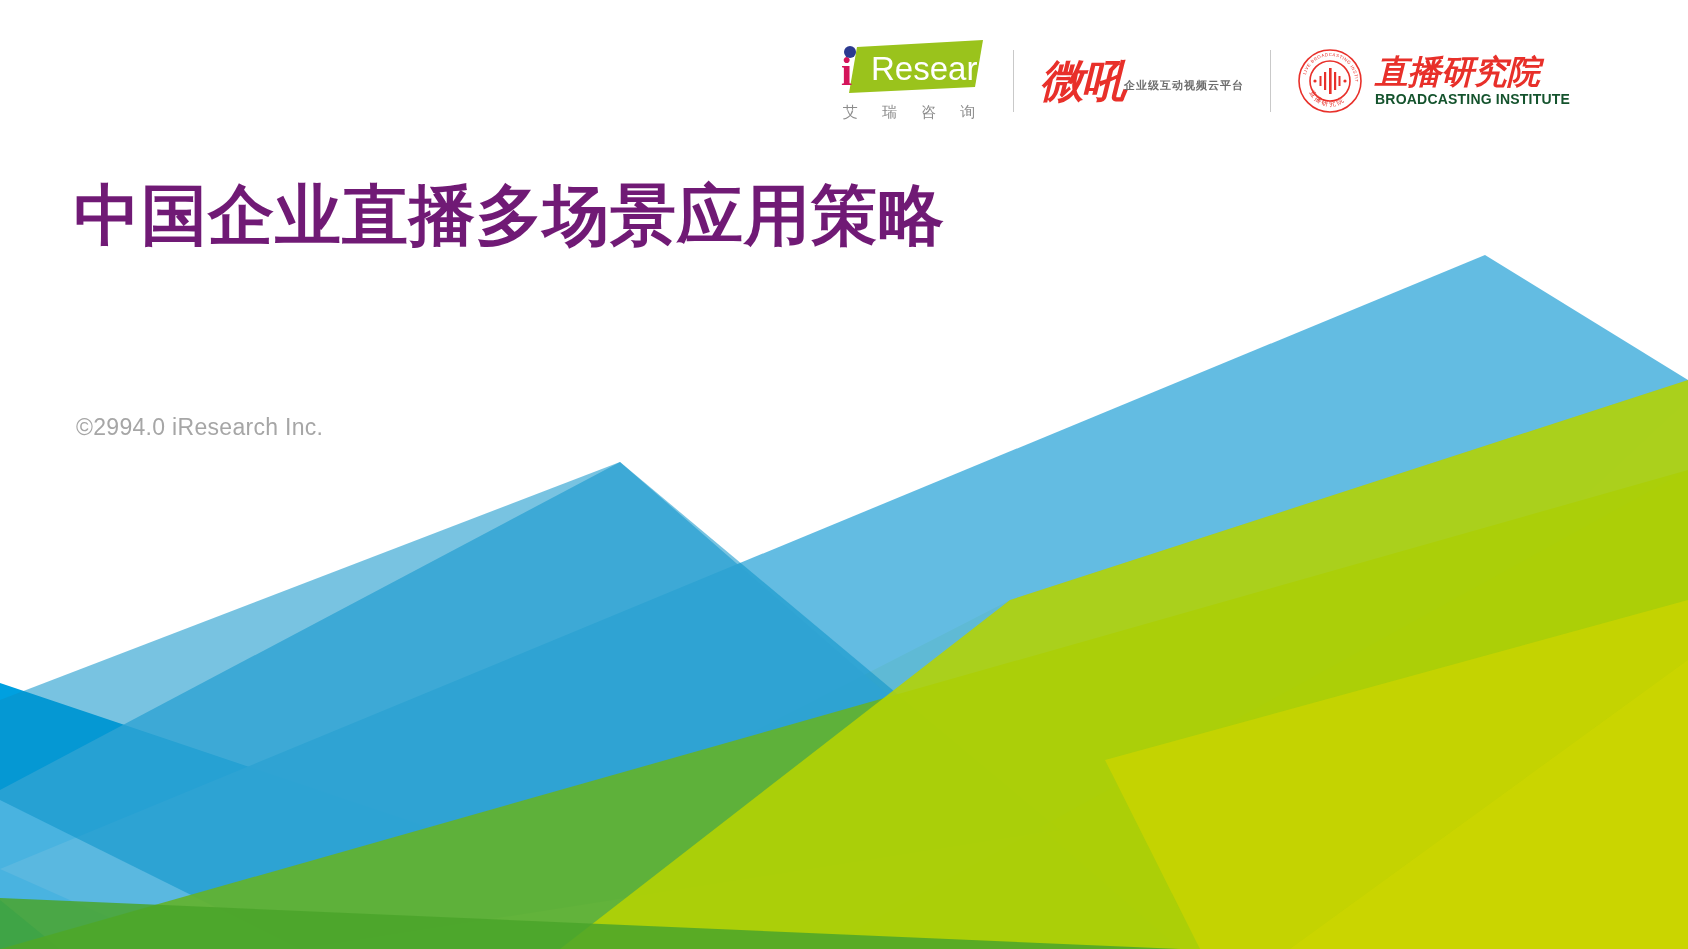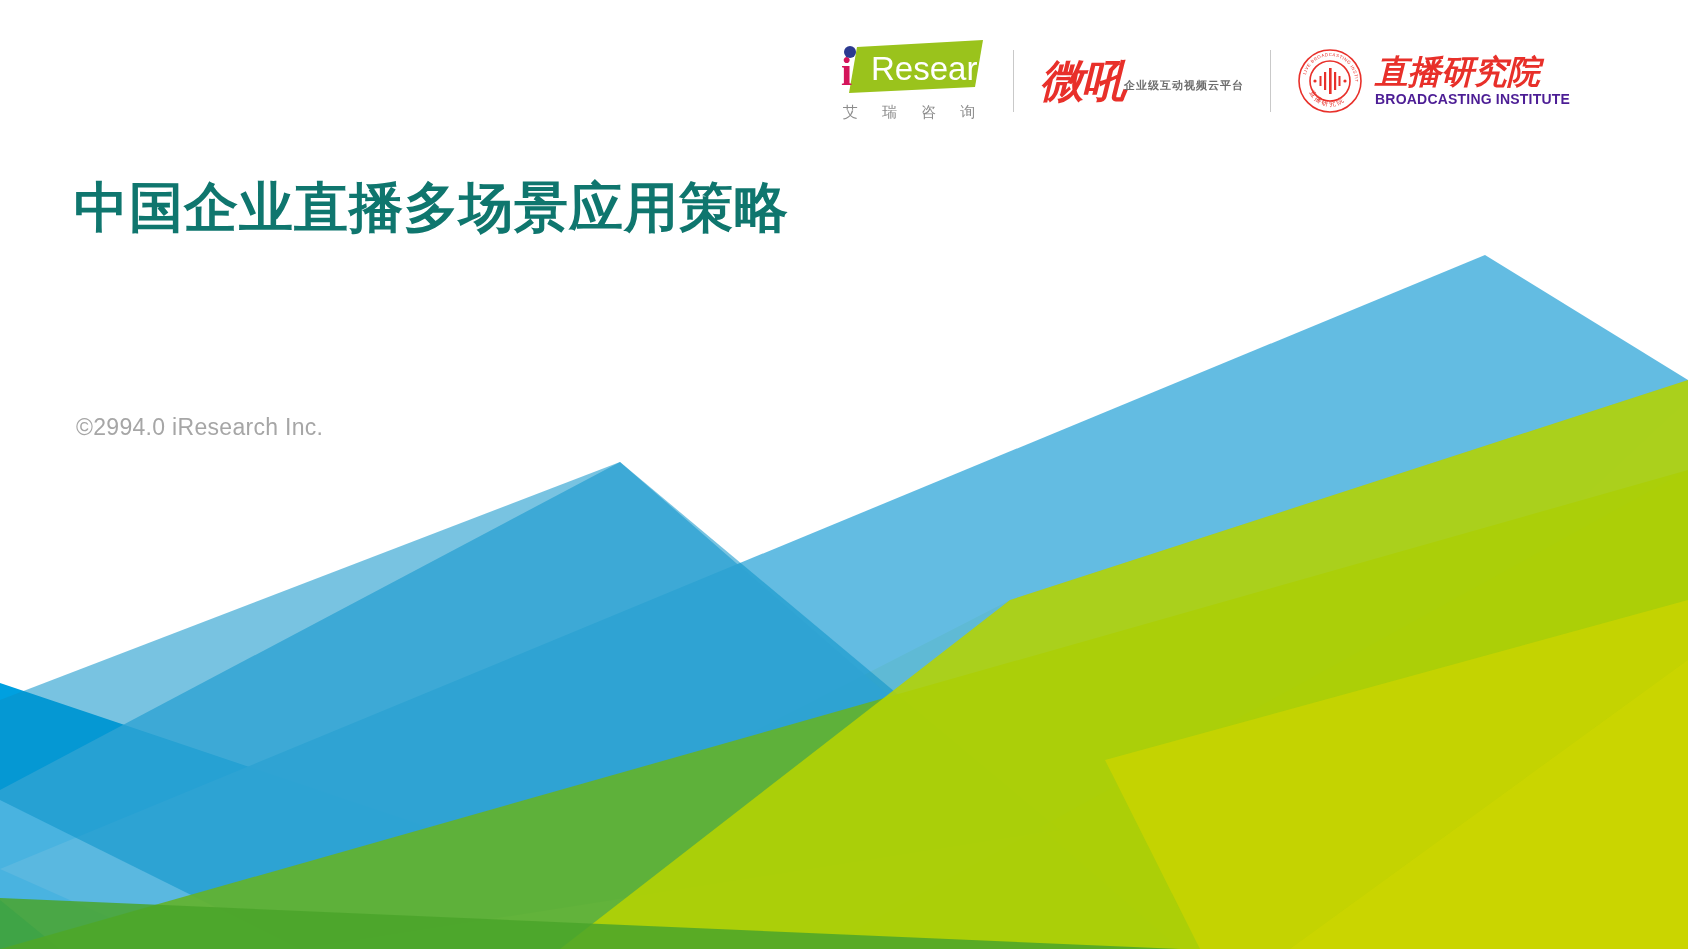--- a/index.html
+++ b/index.html
@@ -116,37 +116,37 @@
     font-weight: bold;
     font-style: italic;
     color: #e8302a;
     line-height: 1.05;
     letter-spacing: 0px;
     white-space: nowrap;
   }
   .bi-en {
     font-size: 14px;
     font-weight: bold;
-    color: #4c1d95;
+    color: #14532d;
     letter-spacing: 0.2px;
     margin-top: 2px;
     white-space: nowrap;
   }
 
   
   #title-block {
     position: absolute;
     left: 74px;
     top: 172px;
     z-index: 5;
   }
   .title-line {
-    font-size: 54px;
-    font-weight: bold;
-    color: #0f766e;
+    font-size: 66px;
+    font-weight: bold;
+    color: #701a75;
     line-height: 1.32;
     letter-spacing: 1px;
     white-space: nowrap;
   }
   #copyright {
     position: absolute;
     left: 76px;
     top: 414px;
     font-size: 23px;
     color: #a6a6a6;

